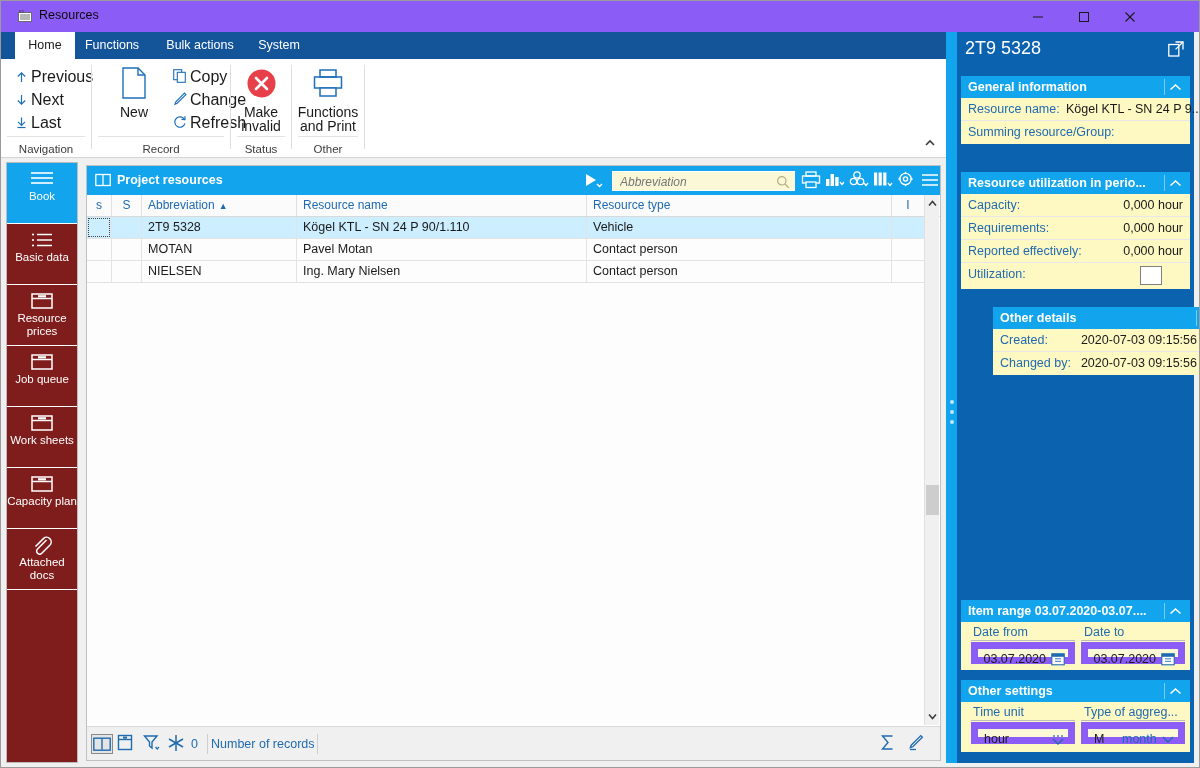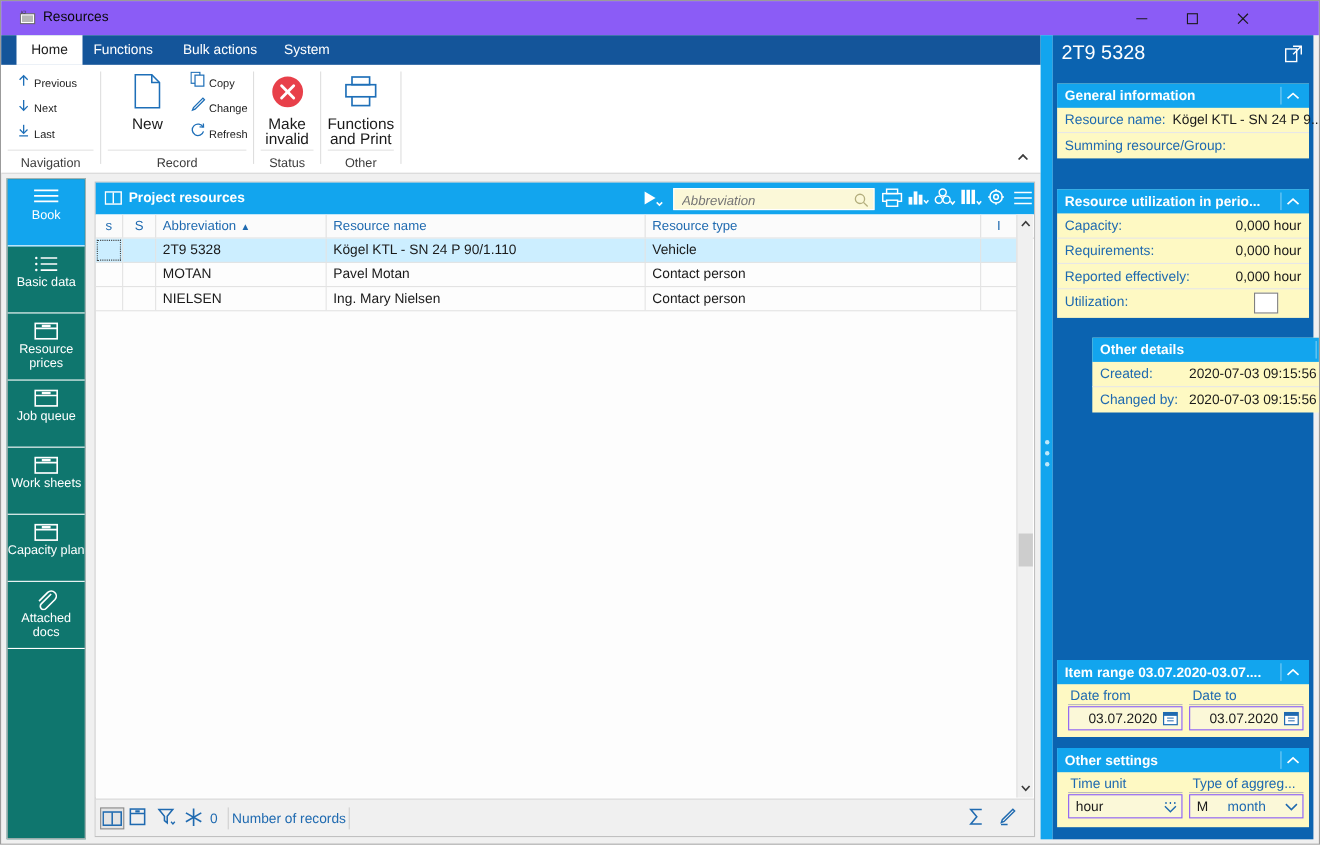--- a/index.html
+++ b/index.html
@@ -25,29 +25,29 @@
   
   .ribbon { position:absolute; left:0; top:31px; width:945px; height:126px; background:#ffffff; }
   .ribbon-tabstrip { position:absolute; left:0; top:0; width:945px; height:27px; background:#14559a; }
   .rtab { position:absolute; top:0; height:27px; line-height:27px; color:#ffffff; font-size:12.5px; text-align:center; cursor:default; }
   .rtab.active { background:#ffffff; color:#1b1b1b; }
   .ribbon-body { position:absolute; left:0; top:27px; width:945px; height:99px; background:#ffffff; border-bottom:1px solid #d4d4d4; }
   .rgroup { position:absolute; top:0; height:98px; }
   .rgroup-sep { position:absolute; top:6px; width:1px; height:84px; background:#dedede; }
   .rgroup-label { position:absolute; bottom:2px; width:100%; text-align:center; font-size:11.5px; color:#3b3b3b; }
   .rgroup-line { position:absolute; bottom:20px; left:6px; right:6px; height:1px; background:#e3e3e3; }
-  .small-cmd { position:absolute; height:23px; line-height:23px; font-size:10px; color:#1a1a1a; white-space:nowrap; cursor:default; }
+  .small-cmd { position:absolute; height:23px; line-height:23px; font-size:16px; color:#1a1a1a; white-space:nowrap; cursor:default; }
   .small-cmd .gl { display:inline-block; width:20px; text-align:center; color:#1e6fb8; vertical-align:middle; }
   .big-cmd { position:absolute; top:4px; width:72px; text-align:center; cursor:default; }
   .big-cmd .lbl { font-size:14px; color:#1a1a1a; line-height:14px; display:block; margin-top:2px; }
   .big-ico { height:40px; display:flex; align-items:center; justify-content:center; }
   .ribbon-collapse { position:absolute; right:8px; bottom:4px; width:16px; height:16px; cursor:default; }
 
   
-  .leftnav { position:absolute; left:5px; top:161px; width:72px; height:601px; background:#0f766e; border:1px solid #bcbcbc; }
+  .leftnav { position:absolute; left:5px; top:161px; width:72px; height:601px; background:#7f1d1d; border:1px solid #bcbcbc; }
   .navitem { position:relative; width:100%; height:61px; color:#ffffff; text-align:center; border-bottom:1px solid #ffffff; cursor:default; }
   .navitem.active { background:#12a5ee; }
   .navitem .nico { height:26px; display:flex; align-items:center; justify-content:center; padding-top:5px; }
   .navitem .nlbl { font-size:11.5px; line-height:12.5px; margin-top:1px; }
 
   
   .gridpanel { position:absolute; left:85px; top:164px; width:855px; height:596px; background:#ffffff; border:1px solid #c0c0c0; }
   .grid-header { position:absolute; left:0; top:0; width:853px; height:29px; background:#12a5ee; }
   .gh-title { position:absolute; left:30px; top:7px; color:#ffffff; font-size:12.5px; font-weight:bold; }
   .gh-bookico { position:absolute; left:8px; top:7px; }
@@ -92,21 +92,21 @@
   .frow { position:relative; height:23px; border-bottom:1px solid #e7e7e7; }
   .frow:last-child { border-bottom:0; }
   .fl { position:absolute; left:7px; top:4px; font-size:12.5px; color:#1f6ab0; white-space:nowrap; }
   .fv { position:absolute; top:4px; font-size:12.5px; color:#1a1a1a; white-space:nowrap; }
   .fv.right { right:7px; }
   .fv.k2 { color:#1f6ab0; }
   .util-box { position:absolute; right:28px; top:3px; width:22px; height:19px; border:1px solid #808080; background:#ffffff; }
 
   .fieldpair { position:relative; height:48px; }
   .fp-lbl { position:absolute; top:3px; font-size:12.5px; color:#1f6ab0; }
-  .fp-box { position:absolute; top:20px; height:22px; background:#fbf8d8; border:1px solid #8b5cf6; }
+  .fp-box { position:absolute; top:20px; height:22px; background:#fbf8d8; border:7px solid #8b5cf6; }
   .fp-box .v { position:absolute; left:6px; top:3px; font-size:12.5px; color:#1a1a1a; }
   .fp-box .v.rt { right:22px; left:auto; }
   .fp-box .ic { position:absolute; right:3px; top:3px; }
   .fp-underline { position:absolute; height:1px; background:#bdbdbd; }
 </style>
 </head>
 <body>
 
 <div class="app">
 

